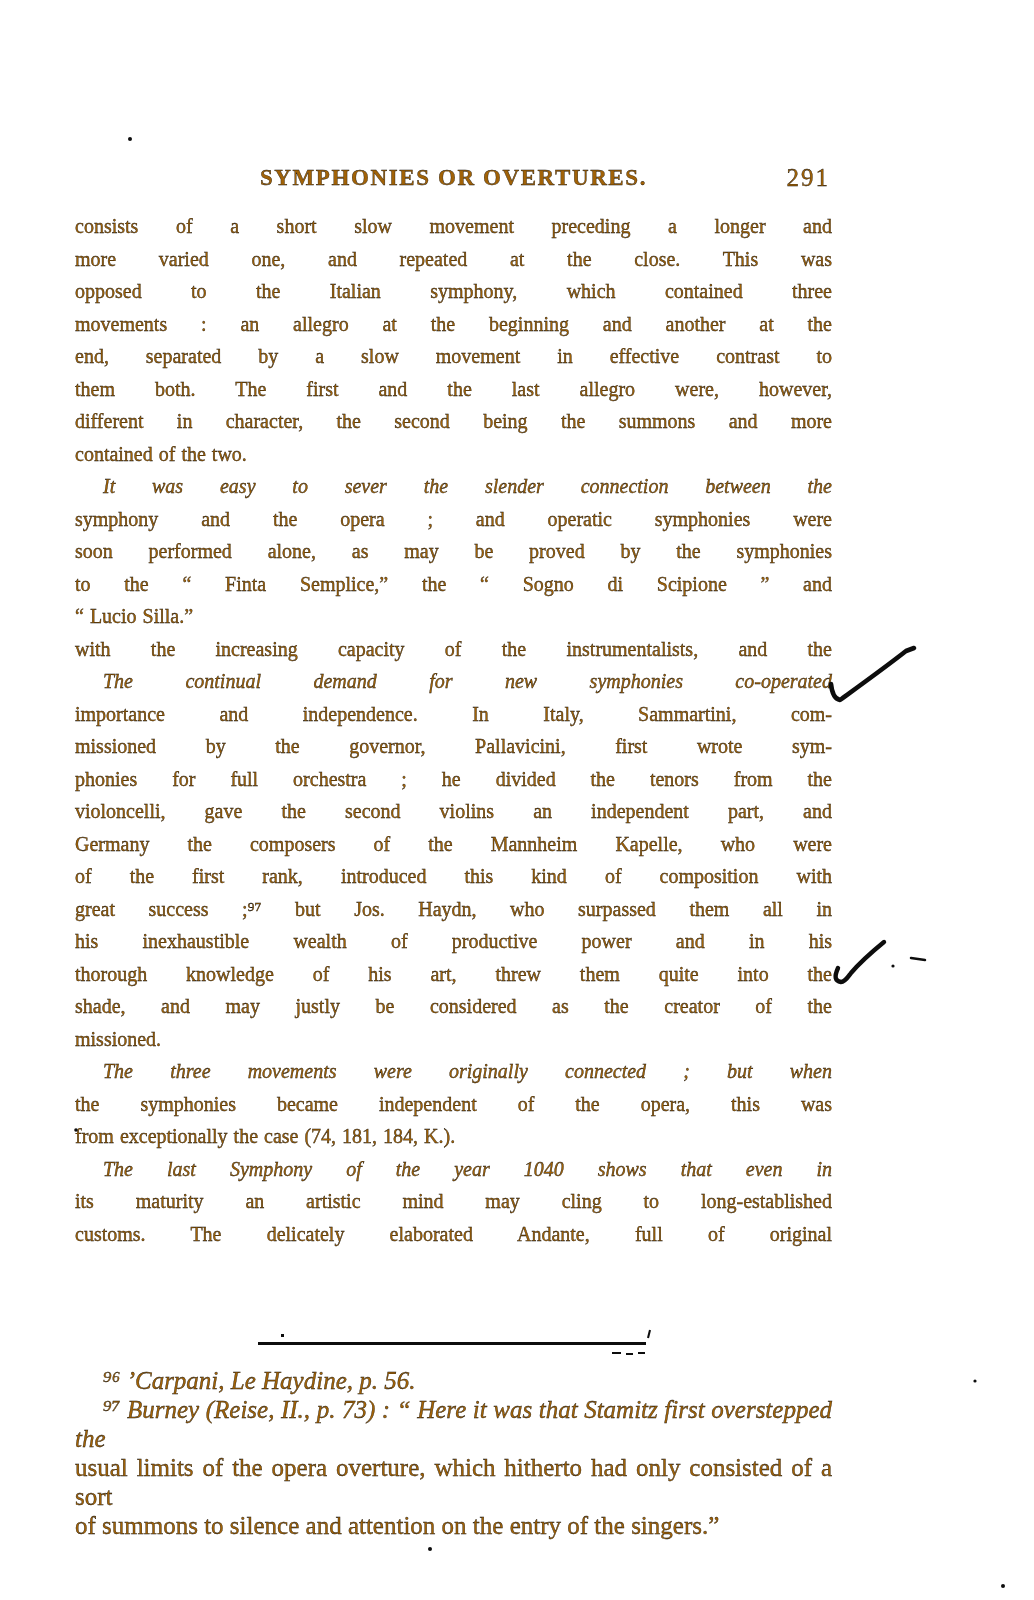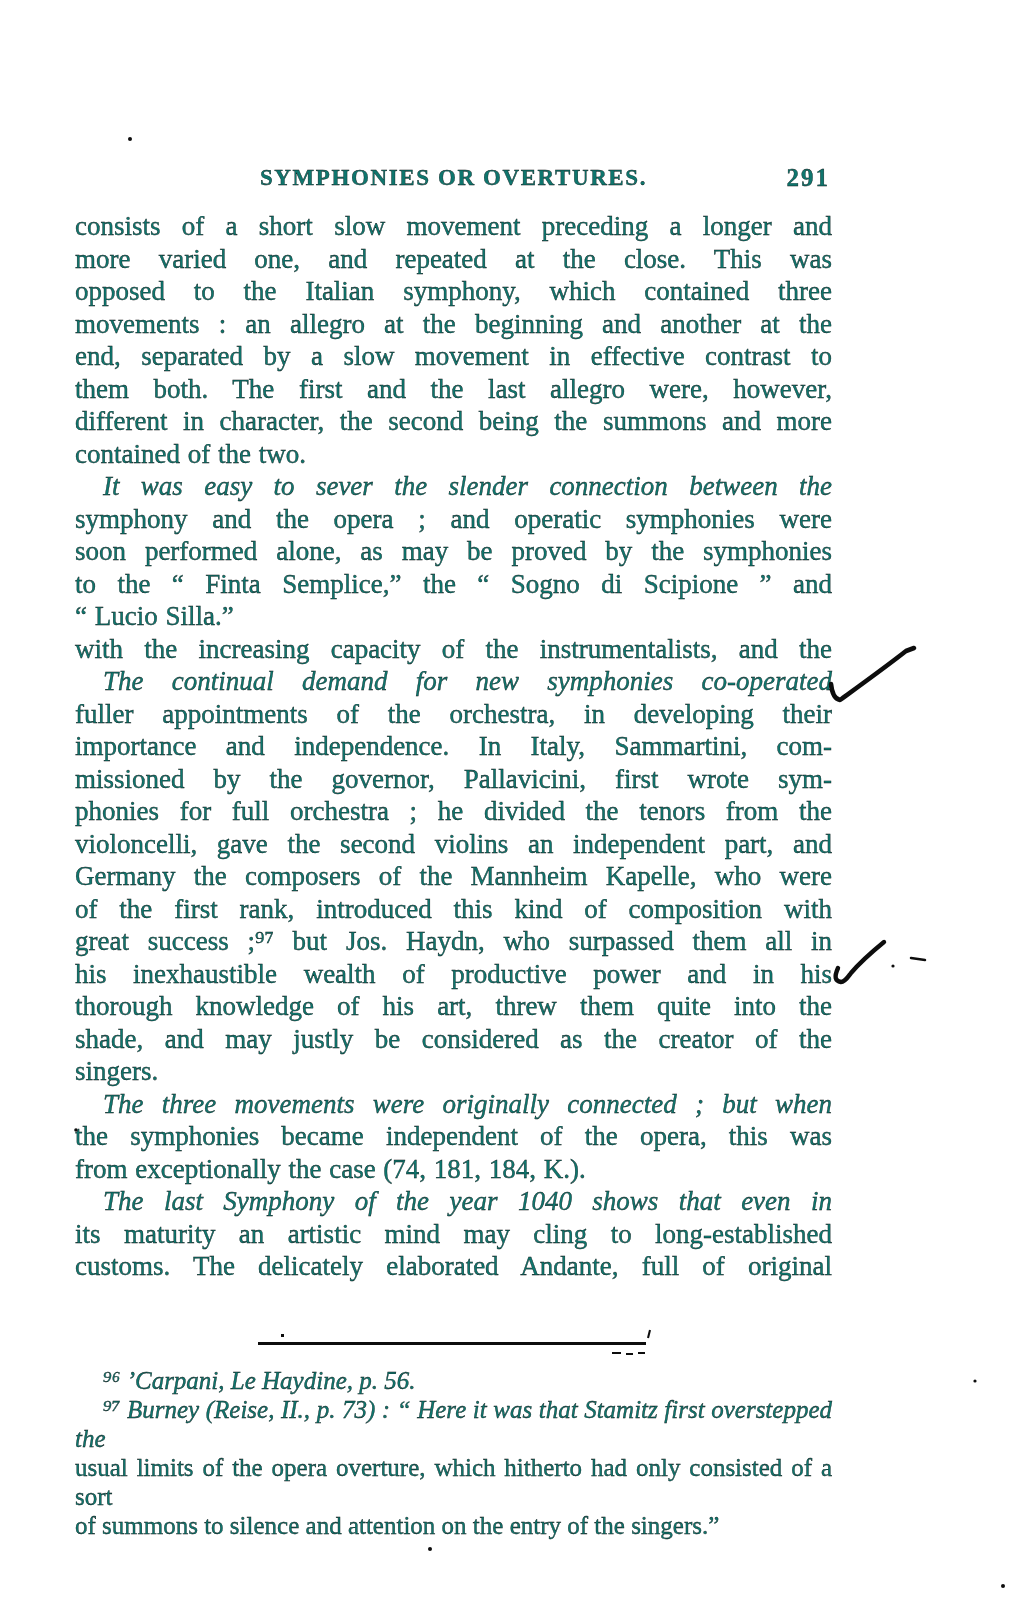--- a/index.html
+++ b/index.html
@@ -3,21 +3,21 @@
 <meta charset="utf-8">
 <style>
   html, body { margin: 0; padding: 0; background: #ffffff; }
   .page {
     position: relative;
     width: 1034px;
     height: 1600px;
     background: #ffffff;
     overflow: hidden;
     font-family: "Liberation Serif", serif;
-    color: #0f766e;
+    color: #a16207;
     -webkit-text-stroke: 0.35px #101010;
   }
   .header {
     position: absolute;
     left: 75px; top: 163px;
     width: 757px; height: 30px;
     line-height: 30px;
   }
   .htitle {
     position: absolute;
@@ -25,28 +25,28 @@
     transform: translateX(-50%);
     font-size: 23px;
     font-weight: 700;
     letter-spacing: 1.6px;
     white-space: nowrap;
   }
   .pagenum {
     position: absolute;
     right: 2px;
     font-size: 25px;
-    font-weight: 700;
+    font-weight: 400;
     letter-spacing: 2px;
   }
   .bodytext {
     position: absolute;
     left: 75px; top: 210px;
     width: 757px;
-    font-size: 27px;
+    font-size: 20px;
     line-height: 32.5px;
     word-spacing: 1px;
   }
   .footnotes {
     position: absolute;
     left: 75px; top: 1366px;
     width: 757px;
     font-size: 25px;
     line-height: 29px;
   }
@@ -90,32 +90,31 @@
       <div>
         <div class="tline just ind">It was easy to sever the slender connection between the</div>
         <div class="tline just">symphony and the opera ; and operatic symphonies were</div>
         <div class="tline just">soon performed alone, as may be proved by the symphonies</div>
         <div class="tline just">to the “ Finta Semplice,” the “ Sogno di Scipione ” and</div>
         <div class="tline">“ Lucio Silla.”</div>
       </div>
       <div>
         <div class="tline just">with the increasing capacity of the instrumentalists, and the</div>
         <div class="tline just ind">The continual demand for new symphonies co-operated</div>
-        <div class="tline just">fuller appointments of the orchestra, in developing their</div>
         <div class="tline just">importance and independence.  In Italy, Sammartini, com-</div>
         <div class="tline just">missioned by the governor, Pallavicini, first wrote sym-</div>
         <div class="tline just">phonies for full orchestra ; he divided the tenors from the</div>
         <div class="tline just">violoncelli, gave the second violins an independent part, and</div>
         <div class="tline just">Germany the composers of the Mannheim Kapelle, who were</div>
         <div class="tline just">of the first rank, introduced this kind of composition with</div>
         <div class="tline just">great success ;⁹⁷ but Jos. Haydn, who surpassed them all in</div>
         <div class="tline just">his inexhaustible wealth of productive power and in his</div>
         <div class="tline just">thorough knowledge of his art, threw them quite into the</div>
         <div class="tline just">shade, and may justly be considered as the creator of the</div>
-        <div class="tline">singers.</div>
+        <div class="tline">missioned.</div>
       </div>
       <div>
         <div class="tline just ind">The three movements were originally connected ; but when</div>
         <div class="tline just">the symphonies became independent of the opera, this was</div>
         <div class="tline">from exceptionally the case (74, 181, 184, K.).</div>
       </div>
       <div>
         <div class="tline just ind">The last Symphony of the year 1040 shows that even in</div>
         <div class="tline just">its maturity an artistic mind may cling to long-established</div>
         <div class="tline just">customs.   The delicately elaborated Andante, full of original</div>

